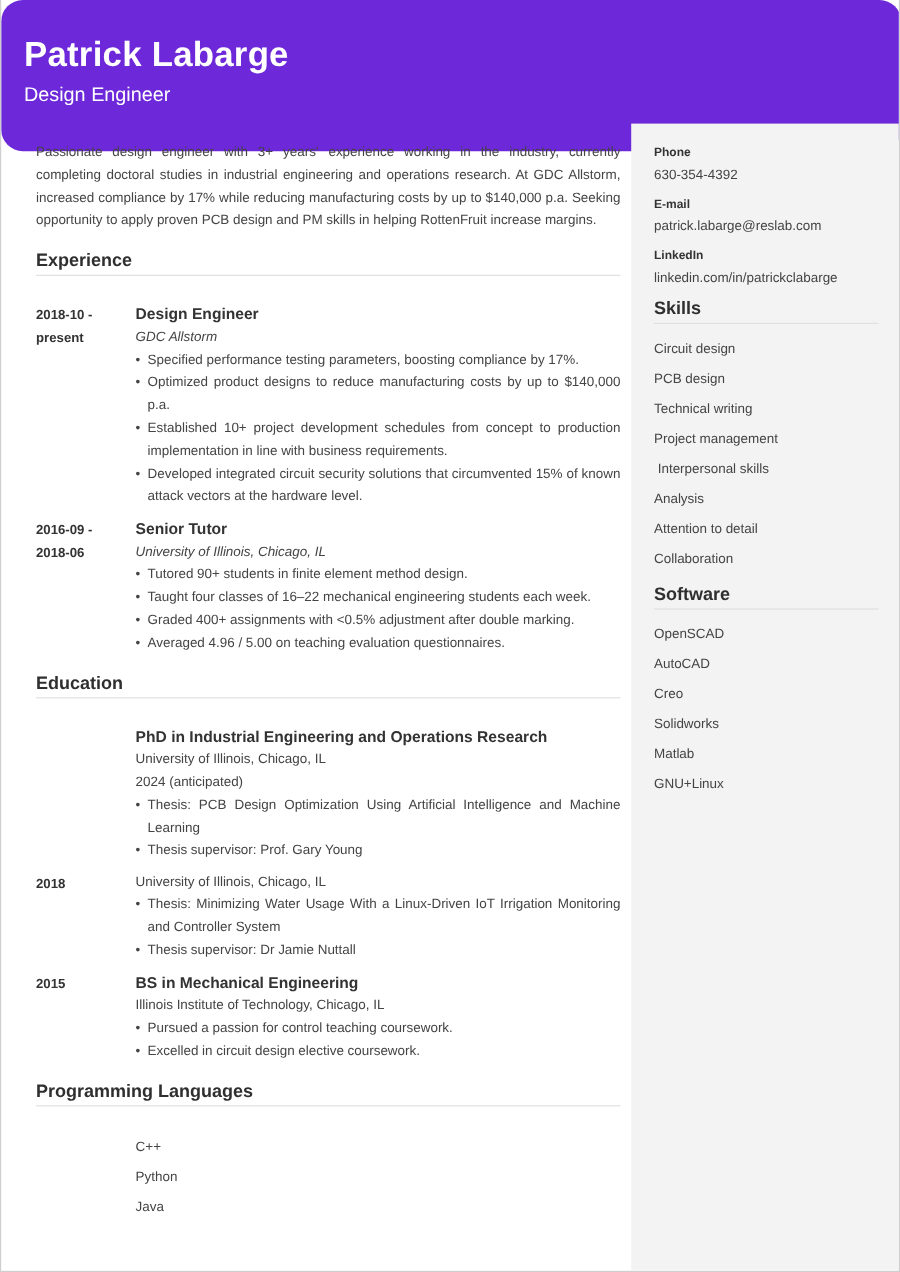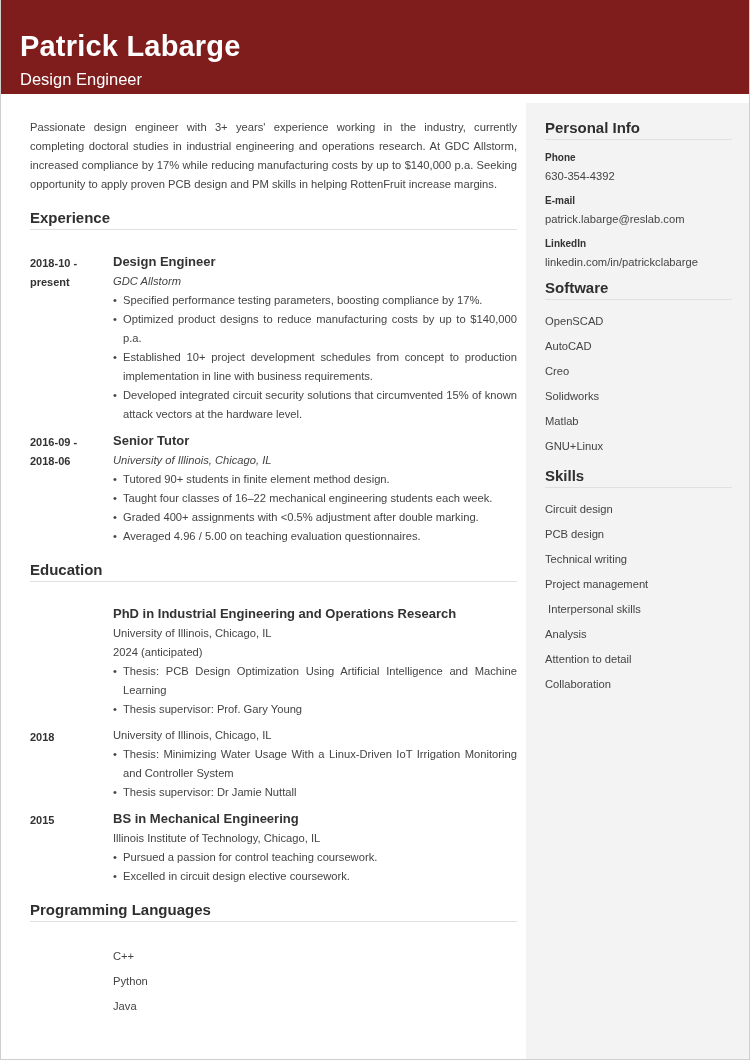--- a/index.html
+++ b/index.html
@@ -10,23 +10,24 @@
       position: relative;
       overflow: hidden;
     }
     .page {
       position: absolute; left: 0; top: 0; width: 750px; height: 1060px;
       border: 1px solid #cfcfcf;
       border-top: none;
       overflow: hidden;
     }
     .header {
-      position: absolute; left: 0; top: 0; width: 750px; height: 94px;
-      background: #7f1d1d;
+      position: absolute; left: 0; top: 0; width: 750px; height: 126px;
+      background: #6d28d9;
       padding: 29px 0 0 19px;
+      border-radius: 18px;
     }
     .header .name {
       font-size: 29px; font-weight: bold; color: #ffffff; line-height: 34px;
       letter-spacing: 0.2px;
     }
     .header .title {
       font-size: 16.5px; color: #ffffff; margin-top: 6px; line-height: 20px;
     }
     .sidebar {
       position: absolute; left: 525px; top: 103px; width: 225px; height: 957px;
@@ -167,49 +168,48 @@
     <div class="section-title">Programming Languages</div>
     <div class="langs">
       <div>C++</div>
       <div>Python</div>
       <div>Java</div>
     </div>
   </div>
 
   <div class="sidebar">
     <div class="side-block">
-      <div class="section-title">Personal Info</div>
       <div class="info-label">Phone</div>
       <div class="info-value">630-354-4392</div>
       <div class="info-label">E-mail</div>
       <div class="info-value">patrick.labarge@reslab.com</div>
       <div class="info-label">LinkedIn</div>
       <div class="info-value">linkedin.com/in/patrickclabarge</div>
-    </div>
-
-    <div class="side-block">
-      <div class="section-title">Software</div>
-      <div class="side-list">
-        <div>OpenSCAD</div>
-        <div>AutoCAD</div>
-        <div>Creo</div>
-        <div>Solidworks</div>
-        <div>Matlab</div>
-        <div>GNU+Linux</div>
-      </div>
     </div>
 
     <div class="side-block">
       <div class="section-title">Skills</div>
       <div class="side-list">
         <div>Circuit design</div>
         <div>PCB design</div>
         <div>Technical writing</div>
         <div>Project management</div>
         <div style="white-space: pre;"> Interpersonal skills</div>
         <div>Analysis</div>
         <div>Attention to detail</div>
         <div>Collaboration</div>
       </div>
     </div>
+
+    <div class="side-block">
+      <div class="section-title">Software</div>
+      <div class="side-list">
+        <div>OpenSCAD</div>
+        <div>AutoCAD</div>
+        <div>Creo</div>
+        <div>Solidworks</div>
+        <div>Matlab</div>
+        <div>GNU+Linux</div>
+      </div>
+    </div>
   </div>
 
 </div>
 
 </body></html>

